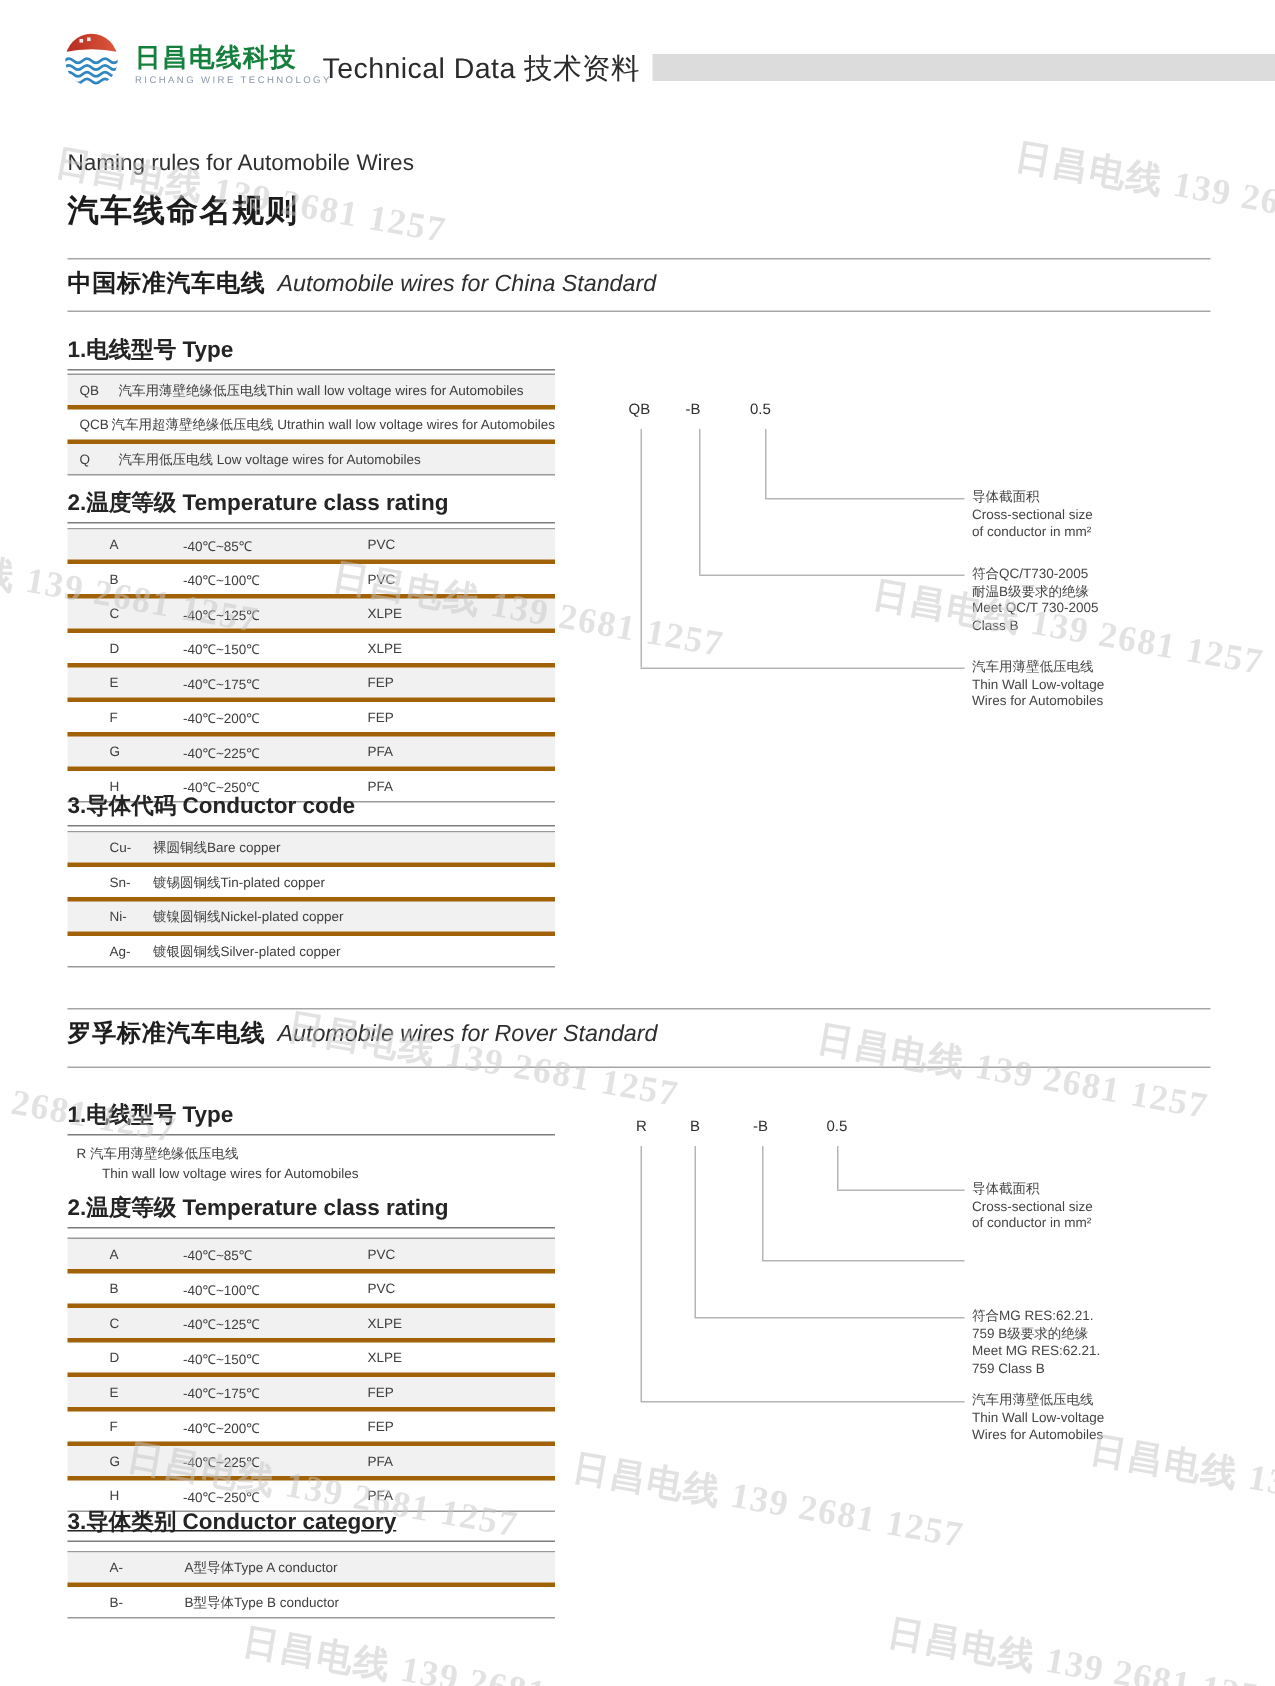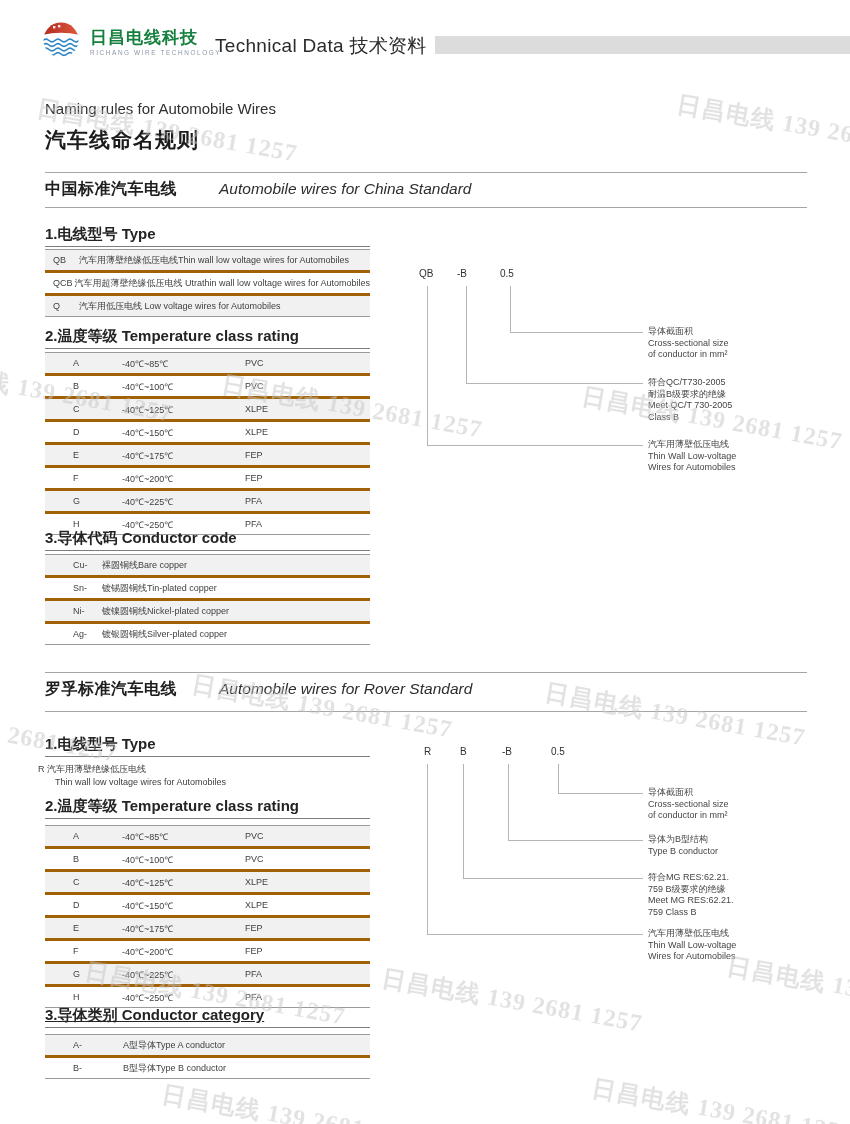--- a/index.html
+++ b/index.html
@@ -10,38 +10,38 @@
   .logo-text{margin-left:8px;}
   .logo-zh{font-size:17px;font-weight:bold;color:#15803d;letter-spacing:1px;line-height:19px;}
   .logo-en{font-size:6.4px;color:#8a97a8;letter-spacing:1.6px;margin-top:2px;}
   .doc-title{position:absolute;left:215px;top:33px;font-size:19px;color:#2b2b2b;letter-spacing:0.3px;}
   .header-bar{position:absolute;left:435px;top:36px;width:415px;height:18px;background:#dcdcdc;}
   
   .title-en{position:absolute;left:45px;top:100px;font-size:15px;color:#303030;}
   .title-zh{position:absolute;left:45px;top:126px;font-size:21px;font-weight:bold;color:#1c1c1c;letter-spacing:1px;}
   
   .sec-line{position:absolute;left:45px;width:762px;height:1px;background:#a6a6a6;}
-  .sec-head{position:absolute;left:45px;display:flex;align-items:baseline;white-space:nowrap;gap:34px;}
+  .sec-head{position:absolute;left:45px;display:flex;align-items:baseline;white-space:nowrap;}
   .sec-zh{font-size:16px;font-weight:bold;color:#1e1e1e;letter-spacing:0.5px;}
   .sec-en{font-size:15.5px;color:#2e2e2e;margin-left:8px;font-style:italic;}
   
   .subhead{position:absolute;left:45px;width:325px;font-size:15px;font-weight:bold;color:#242424;
            padding-bottom:4px;border-bottom:1px solid #7d7d7d;line-height:17px;white-space:nowrap;}
   
   .tbl{position:absolute;left:45px;width:325px;border-top:1px solid #9a9a9a;border-bottom:1px solid #9a9a9a;
        font-size:9px;color:#3e3e3e;}
   .tbl .row{display:flex;height:20px;align-items:center;border-top:3px solid #a16207;white-space:nowrap;}
   .tbl .row:first-child{border-top:none;}
   .tbl .row:nth-child(odd){background:#f1f1f1;}
   .t-type .c1{width:26px;margin-left:8px;}
   .t-temp .c1{width:49px;margin-left:28px;}
   .t-temp .c2{width:123px;}
   .t-cond .c1{width:29px;margin-left:28px;}
   .t-cat  .c1{width:50px;margin-left:28px;}
-  .desc-line{position:absolute;left:38px;font-size:9px;color:#3e3e3e;line-height:13px;white-space:nowrap;text-align:right;}
+  .desc-line{position:absolute;left:51px;font-size:9px;color:#3e3e3e;line-height:13px;white-space:nowrap;text-align:right;}
   
   .dlabel{position:absolute;font-size:10px;color:#2f2f2f;white-space:nowrap;}
   .vline{position:absolute;width:1px;background:#b5b5b5;}
   .hline{position:absolute;height:1px;background:#b5b5b5;}
   .ann{position:absolute;left:648px;width:170px;font-size:9px;color:#454545;line-height:11.5px;white-space:nowrap;}
   
   .wm{position:absolute;font-family:"Liberation Serif",serif;font-weight:bold;font-size:24px;
       color:#c7c7c7;opacity:0.5;transform:rotate(10deg);transform-origin:left top;
       white-space:nowrap;z-index:4;pointer-events:none;letter-spacing:1px;}
 </style>
@@ -290,24 +290,20 @@
   <div class="vline" style="left:558px;top:764px;height:29px;"></div>
   <div class="hline" style="left:558px;top:793px;width:85px;"></div>
   <div class="hline" style="left:508px;top:840px;width:135px;"></div>
   <div class="hline" style="left:463px;top:878px;width:180px;"></div>
   <div class="hline" style="left:427px;top:934px;width:216px;"></div>
   <div class="ann" style="top:787px;">
     <div>导体截面积</div>
     <div>Cross-sectional size</div>
     <div>of conductor in mm²</div>
   </div>
-  <div class="ann" style="top:834px;">
-    <div>导体为B型结构</div>
-    <div>Type B conductor</div>
-  </div>
   <div class="ann" style="top:872px;">
     <div>符合MG RES:62.21.</div>
     <div>759 B级要求的绝缘</div>
     <div>Meet MG RES:62.21.</div>
     <div>759 Class B</div>
   </div>
   <div class="ann" style="top:928px;">
     <div>汽车用薄壁低压电线</div>
     <div>Thin Wall Low-voltage</div>
     <div>Wires for Automobiles</div>

